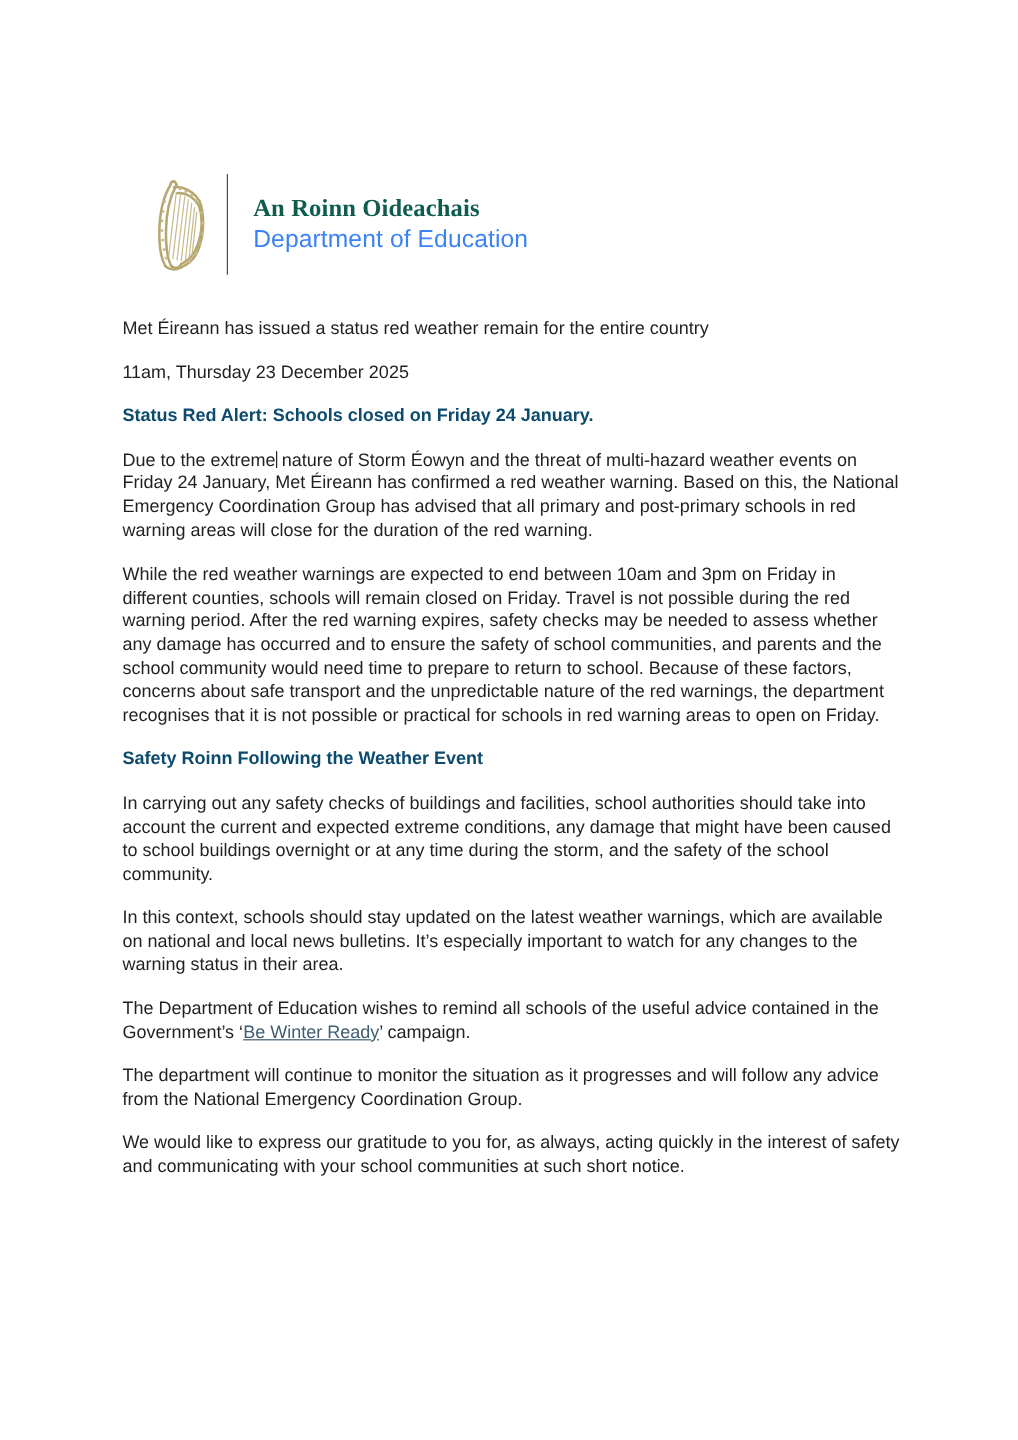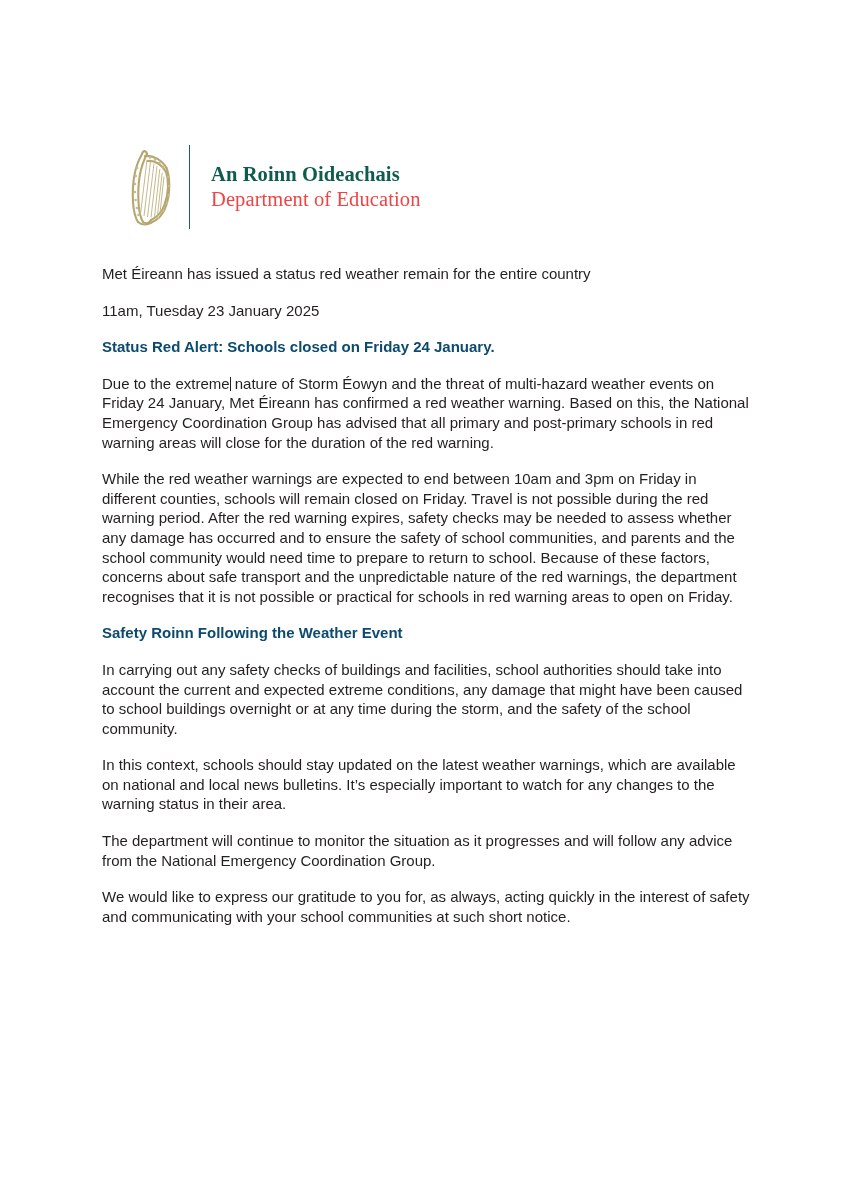--- a/index.html
+++ b/index.html
@@ -59,25 +59,25 @@
   .lh-line1 {
     font-family: "Liberation Serif", serif;
     font-weight: bold;
     font-size: 20.5px;
     line-height: 25px;
     color: #0d5c4d;
     letter-spacing: 0.1px;
     white-space: nowrap;
   }
   .lh-line2 {
-    font-family: Liberation Serif, serif;
+    font-family: Liberation Sans, sans-serif;
     font-weight: normal;
     font-size: 20.5px;
     line-height: 25px;
-    color: #ef4444;
+    color: #3b82f6;
     letter-spacing: 0.1px;
     white-space: nowrap;
   }
 
   
   .content {
     position: absolute;
     left: 102px;
     top: 264px;
     width: 650px;
@@ -179,34 +179,35 @@
     <div class="lh-text">
       <div class="lh-line1">An Roinn Oideachais</div>
       <div class="lh-line2">Department of Education</div>
     </div>
   </div>
 
   <div class="content">
 
     <p class="para">Met Éireann has issued a status red weather remain for the entire country</p>
 
-    <p class="para sp-lg">11am, Tuesday 23 January 2025</p>
+    <p class="para sp-lg">11am, Thursday 23 December 2025</p>
 
     <p class="para heading sp-lg">Status Red Alert: Schools closed on Friday 24 January.</p>
 
     <p class="para sp-lg"><span>Due to the extreme</span><span class="caret"></span> <span>nature of Storm Éowyn and the threat of multi-hazard weather events on Friday 24 January, Met Éireann has confirmed a red weather warning. Based on this, the National Emergency Coordination Group has advised that all primary and post-primary schools in red warning areas will close for the duration of the red warning.</span></p>
 
     <p class="para sp-lg">While the red weather warnings are expected to end between 10am and 3pm on Friday in different counties, schools will remain closed on Friday. Travel is not possible during the red warning period. After the red warning expires, safety checks may be needed to assess whether any damage has occurred and to ensure the safety of school communities, and parents and the school community would need time to prepare to return to school. Because of these factors, concerns about safe transport and the unpredictable nature of the red warnings, the department recognises that it is not possible or practical for schools in red warning areas to open on Friday.</p>
 
     <p class="para heading sp-lg">Safety Roinn Following the Weather Event</p>
 
     <p class="para sp-lg">In carrying out any safety checks of buildings and facilities, school authorities should take into account the current and expected extreme conditions, any damage that might have been caused to school buildings overnight or at any time during the storm, and the safety of the school community.</p>
 
     <p class="para sp-lg">In this context, schools should stay updated on the latest weather warnings, which are available on national and local news bulletins. It’s especially important to watch for any changes to the warning status in their area.</p>
 
+    <p class="para sp-lg"><span>The Department of Education wishes to remind all schools of the useful advice contained in the Government’s ‘</span><a class="link" href="#">Be Winter Ready</a><span>’ campaign.</span></p>
 
     <p class="para sp-lg">The department will continue to monitor the situation as it progresses and will follow any advice from the National Emergency Coordination Group.</p>
 
 
     <p class="para sp-lg">We would like to express our gratitude to you for, as always, acting quickly in the interest of safety and communicating with your school communities at such short notice.</p>
 
   </div>
 </div>
 
 </body></html>

